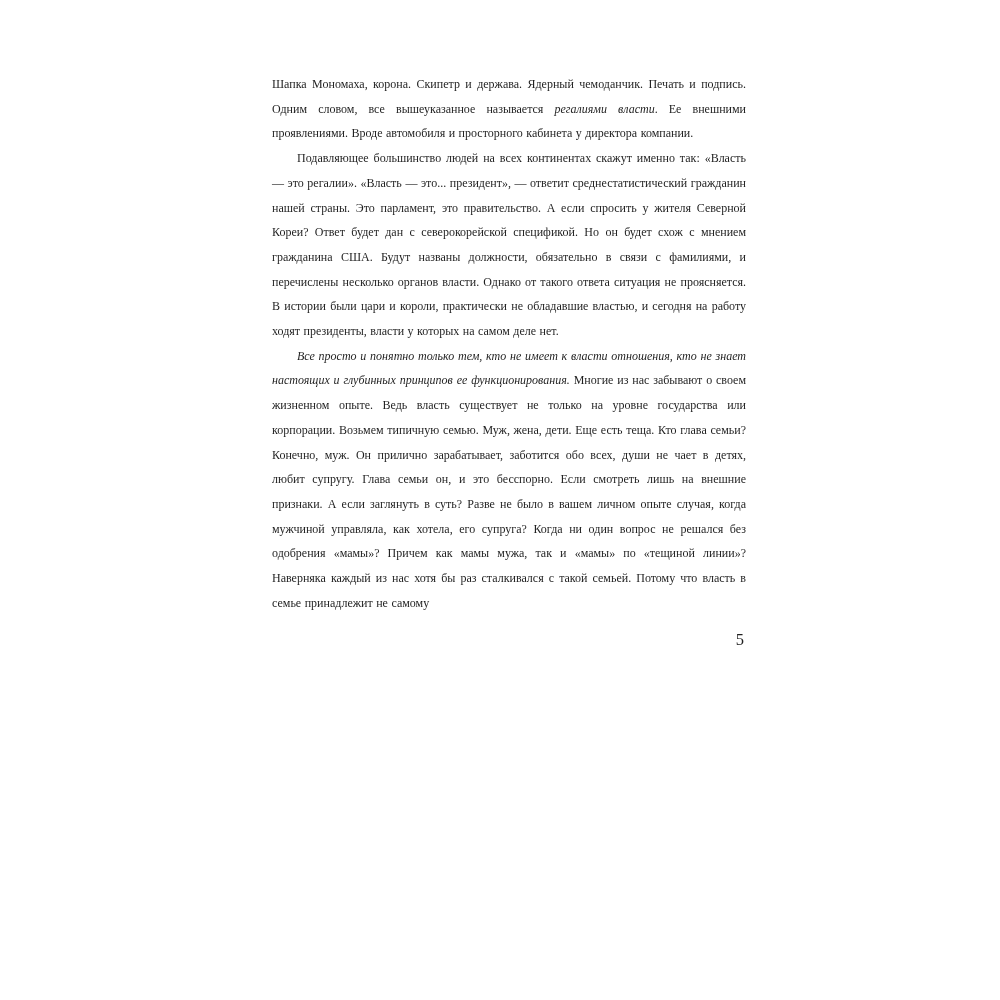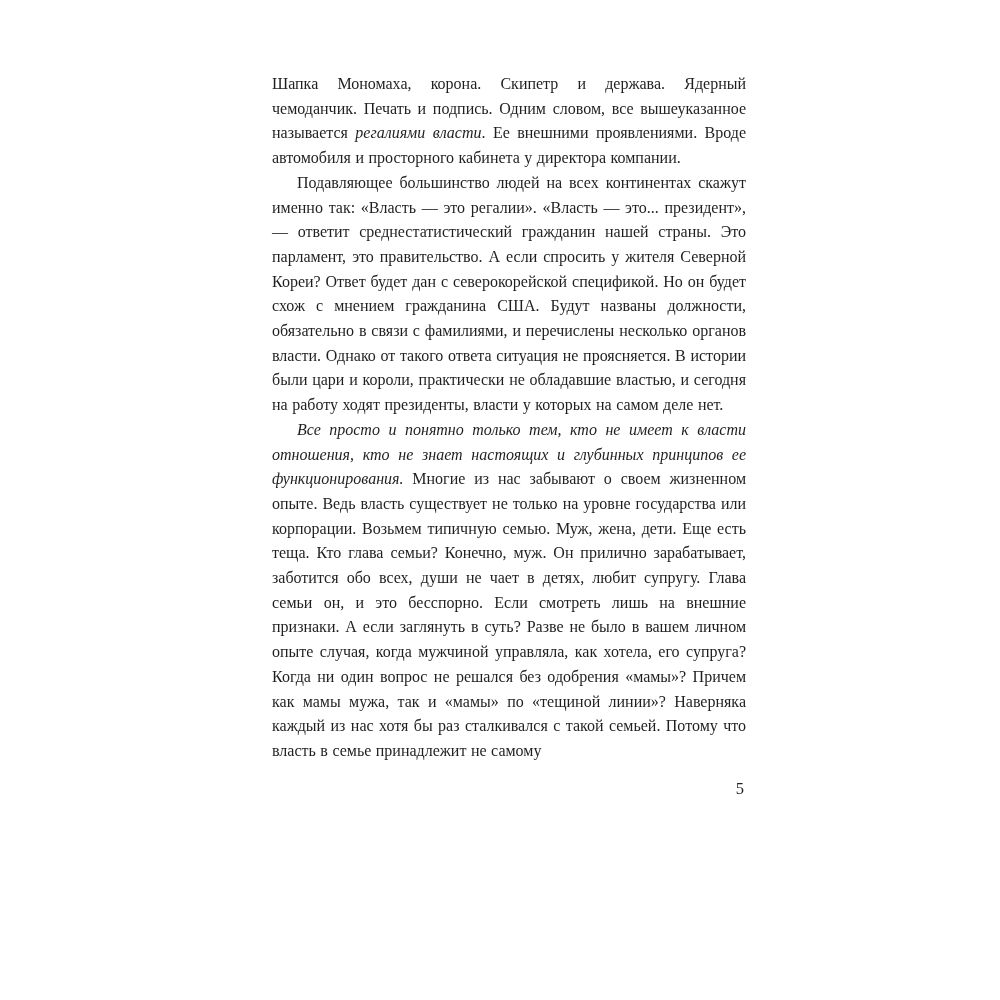--- a/index.html
+++ b/index.html
@@ -21,21 +21,21 @@
     background: #ffffff;
   }
   .text-block {
     position: absolute;
     left: 272px;
     top: 72px;
     width: 474px;
   }
   p.para {
     margin: 0;
-    font-size: 16px;
+    font-size: 12px;
     line-height: 24.7px;
     text-align: justify;
     text-indent: 0;
     word-spacing: 0.5px;
   }
   p.para.indent {
     text-indent: 25px;
   }
   p.para em {
     font-style: italic;

